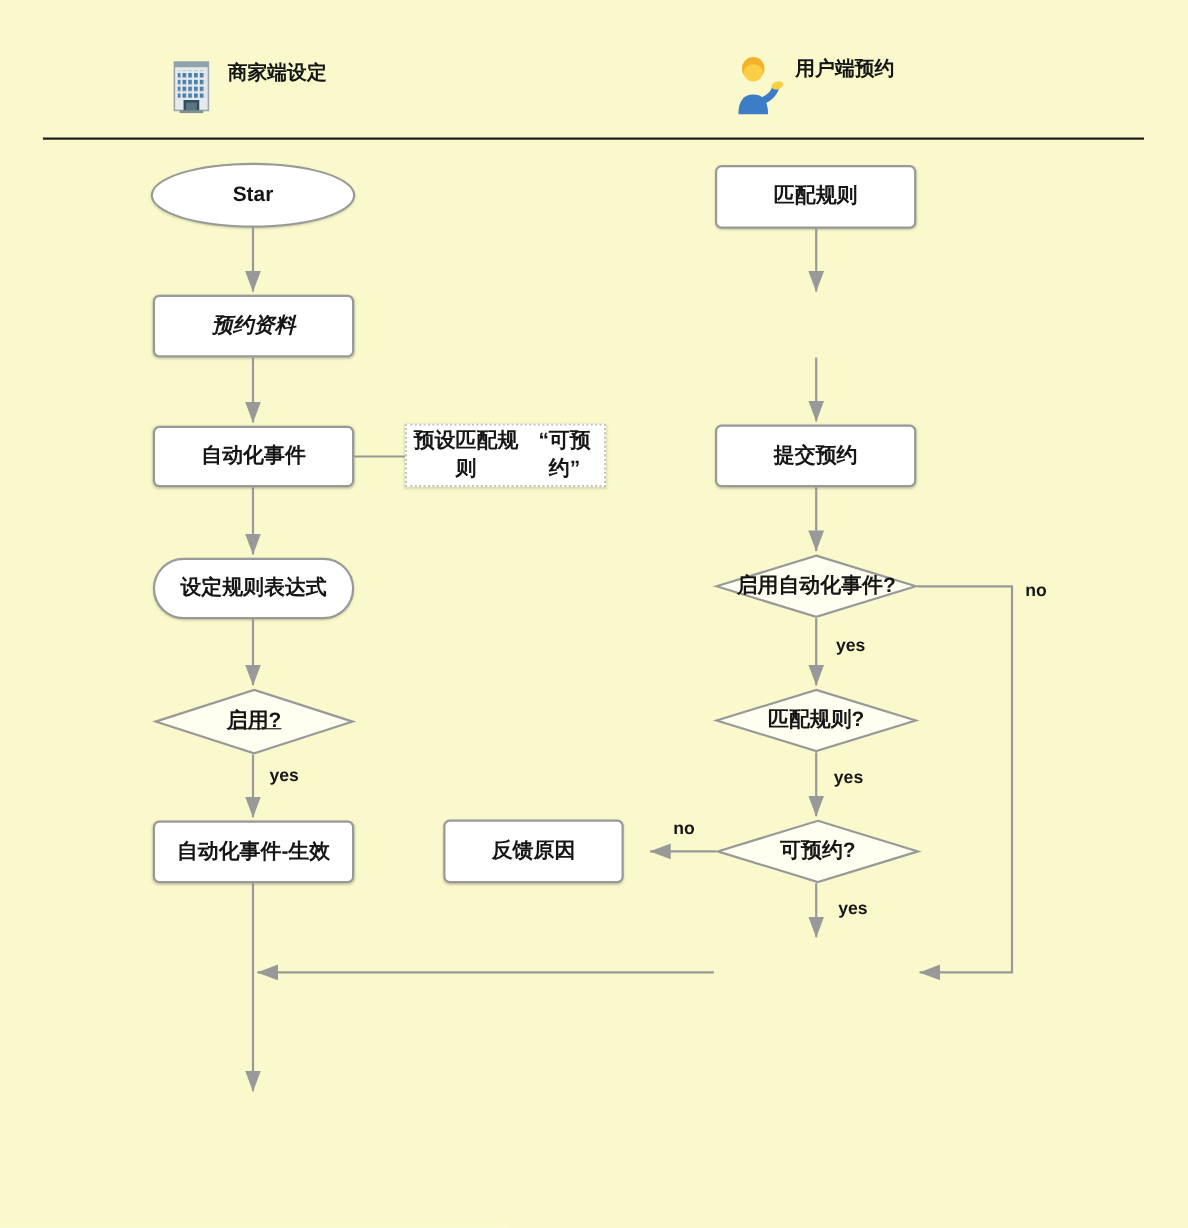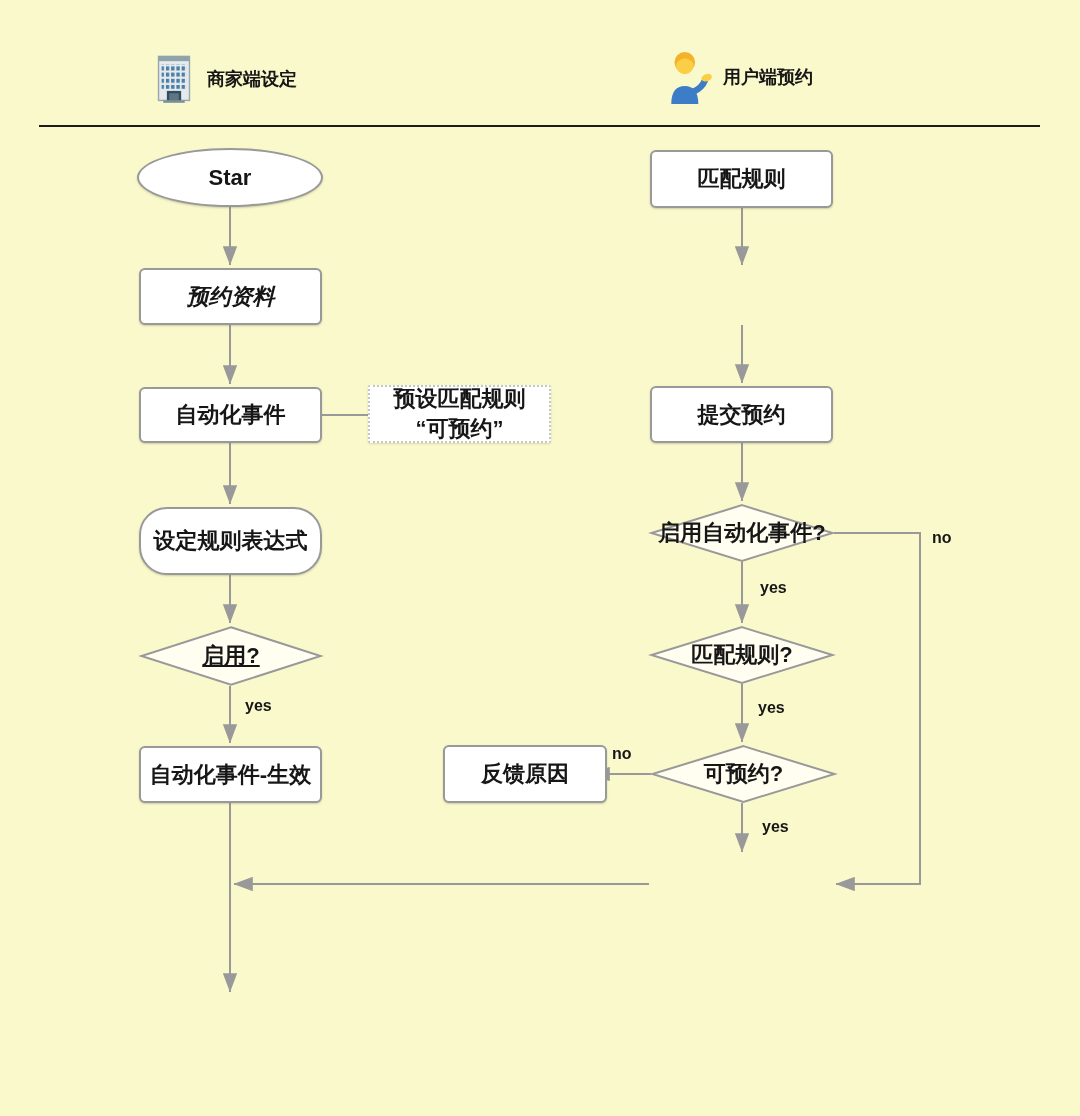--- a/index.html
+++ b/index.html
@@ -9,43 +9,43 @@
   *{box-sizing:border-box;}
   html,body{margin:0;padding:0;}
   body{font-family:"Liberation Sans","DejaVu Sans",sans-serif;}
   .canvas{
     position:relative;width:1080px;height:1116px;background:var(--bg);overflow:hidden;
   }
   .edges{position:absolute;left:0;top:0;width:1080px;height:1116px;z-index:1;}
   .edges line,.edges polyline{stroke:var(--stroke);stroke-width:2;fill:none;}
   .node{
     position:absolute;z-index:2;display:flex;align-items:center;justify-content:center;
-    font-weight:700;font-size:22px;color:var(--ink);text-align:center;line-height:1.35;
+    font-weight:700;font-size:19px;color:var(--ink);text-align:center;line-height:1.35;
   }
   .rect{
     background:var(--node);border:2px solid var(--stroke);border-radius:6px;
     box-shadow:0 1px 2px rgba(120,120,90,.35);
   }
   .ellipse{
     background:var(--node);border:2px solid var(--stroke);border-radius:50%;
     box-shadow:0 1px 2px rgba(120,120,90,.35);
   }
   .note{
     background:#FFFFFF;border:2px dotted #c6c6c0;border-radius:2px;
-    flex-direction:column;box-shadow:0 1px 2px rgba(120,120,90,.25);
+    flex-direction:row;box-shadow:0 1px 2px rgba(120,120,90,.25);
   }
   .diamond-wrap{background:transparent;border:none;}
   .dshape{position:absolute;left:0;top:0;width:100%;height:100%;overflow:visible;}
   .dshape polygon{fill:var(--diamond);stroke:var(--stroke);stroke-width:2;}
   .dlabel{position:relative;z-index:1;padding-bottom:1px;}
   .elabel{
     position:absolute;z-index:3;font-weight:700;font-size:16px;color:var(--ink);line-height:1;
   }
   .lane-header{
-    position:absolute;z-index:2;display:flex;align-items:center;gap:9px;
+    position:absolute;z-index:2;display:flex;gap:9px;
     font-weight:700;font-size:18px;color:var(--ink);
   }
   .divider{position:absolute;z-index:2;left:39px;top:125px;width:1001px;height:2px;background:var(--divider);}
   .icon{display:block;}
 </style>
 </head>
 <body>
 
 <div class="canvas">
 
@@ -114,21 +114,21 @@
 
   <div class="node rect" style="left:139px;top:387px;width:183px;height:56px;">
     <span>自动化事件</span>
   </div>
 
   <div class="node note" style="left:368px;top:385px;width:183px;height:58px;">
     <span>预设匹配规则</span>
     <span>“可预约”</span>
   </div>
 
-  <div class="node rect" style="left:139px;top:507px;width:183px;height:68px;border-radius:28px;">
+  <div class="node rect" style="left:139px;top:507px;width:183px;height:56px;border-radius:28px;">
     <span>设定规则表达式</span>
   </div>
 
   <div class="node diamond-wrap" style="left:140px;top:626px;width:182px;height:60px;text-decoration:underline;">
     <svg class="dshape" viewBox="0 0 100 40" preserveAspectRatio="none">
       <polygon points="50,0.8 99.2,20 50,39.2 0.8,20" vector-effect="non-scaling-stroke"></polygon>
     </svg>
     <span class="dlabel">启用?</span>
   </div>
 
@@ -160,21 +160,21 @@
     <span class="dlabel">匹配规则?</span>
   </div>
 
   <div class="node diamond-wrap" style="left:651px;top:745px;width:185px;height:58px;text-align:right;">
     <svg class="dshape" viewBox="0 0 100 40" preserveAspectRatio="none">
       <polygon points="50,0.8 99.2,20 50,39.2 0.8,20" vector-effect="non-scaling-stroke"></polygon>
     </svg>
     <span class="dlabel">可预约?</span>
   </div>
 
-  <div class="node rect" style="left:403px;top:745px;width:164px;height:58px;margin-left:40px;">
+  <div class="node rect" style="left:403px;top:745px;width:164px;height:58px;">
     <span>反馈原因</span>
   </div>
 
 
   <div class="elabel" style="left:245px;top:698px;">yes</div>
   <div class="elabel" style="left:760px;top:580px;">yes</div>
   <div class="elabel" style="left:932px;top:530px;">no</div>
   <div class="elabel" style="left:758px;top:700px;">yes</div>
   <div class="elabel" style="left:762px;top:819px;">yes</div>
   <div class="elabel" style="left:612px;top:746px;">no</div>

